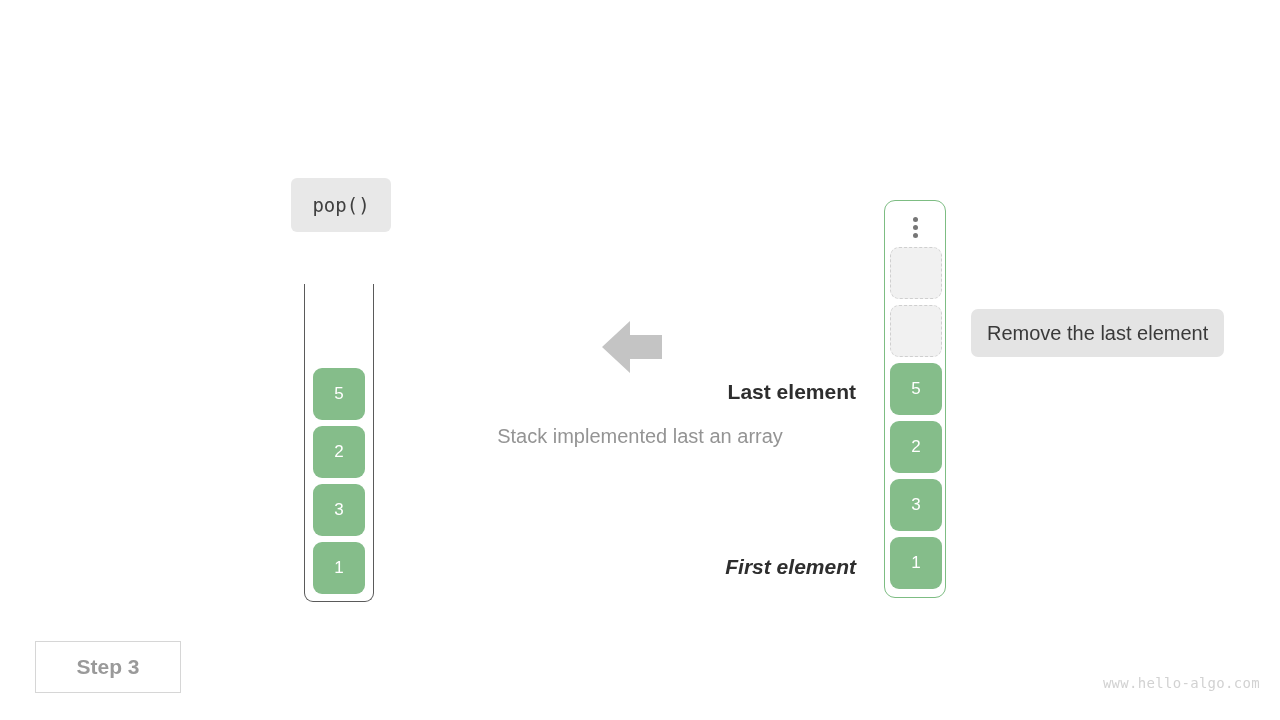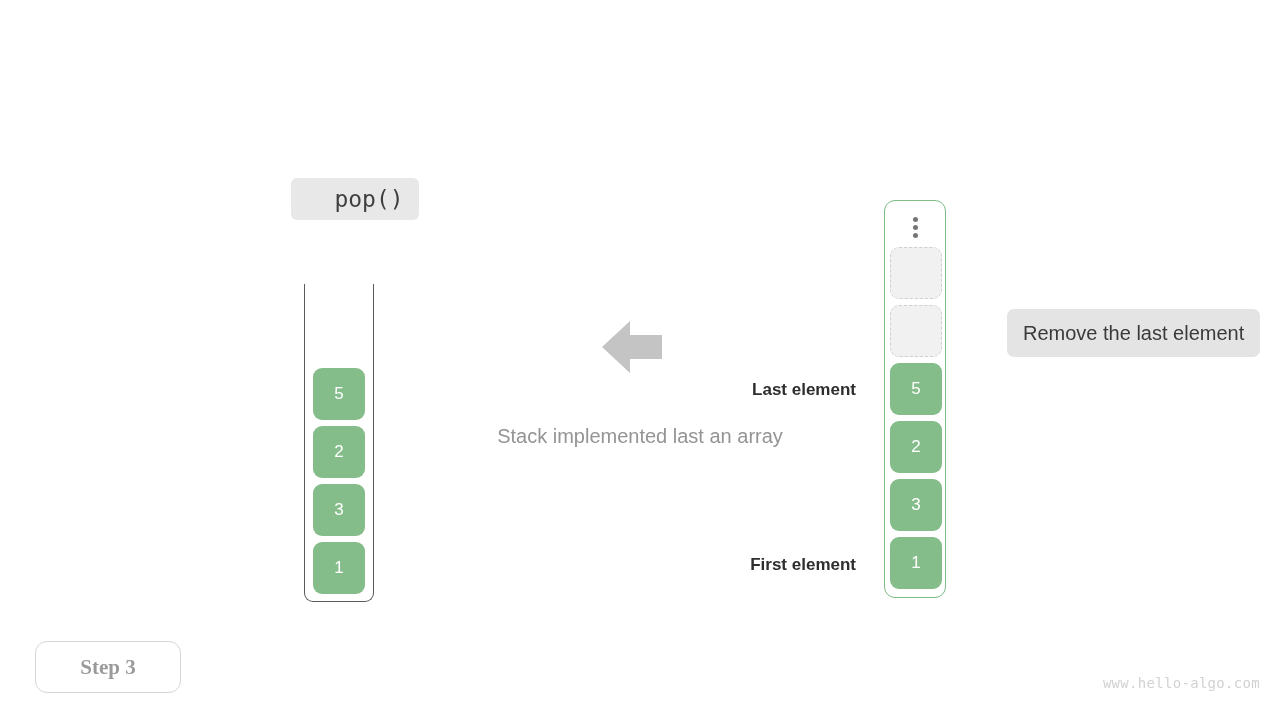--- a/index.html
+++ b/index.html
@@ -15,31 +15,30 @@
     font-family: "Liberation Sans", sans-serif;
     -webkit-font-smoothing: antialiased;
   }
 
   
   #op-label {
     position: absolute;
     left: 291px;
     top: 178px;
     width: 100px;
-    height: 42px;
+    height: 54px;
     background: #e8e8e8;
     border-radius: 6px;
     display: flex;
     align-items: center;
     justify-content: center;
     font-family: "DejaVu Sans Mono", "Liberation Mono", monospace;
-    font-size: 23px;
+    font-size: 19px;
     color: #3f3f3f;
     letter-spacing: 0px;
-    padding-left: 28px;
   }
 
   
   #left-stack {
     position: absolute;
     left: 304px;
     top: 284px;
     width: 70px;
     height: 318px;
   }
@@ -99,33 +98,34 @@
     width: 1280px;
     text-align: center;
     font-size: 20px;
     color: #949494;
   }
   
 
   
   .annot {
     position: absolute;
-    font-size: 17px;
+    font-size: 21px;
     font-weight: bold;
     color: #2e2e2e;
     white-space: nowrap;
     text-align: right;
   }
   #annot-last {
     right: 424px;
     top: 380px;
   }
   #annot-first {
     right: 424px;
     top: 555px;
+    font-style: italic;
   }
 
   
   #right-stack {
     position: absolute;
     left: 884px;
     top: 200px;
     width: 62px;
     height: 398px;
     box-sizing: border-box;
@@ -177,38 +177,37 @@
     top: 309px;
     height: 48px;
     padding: 0 16px;
     background: #e4e4e4;
     border-radius: 7px;
     display: flex;
     align-items: center;
     font-size: 20px;
     color: #3a3a3a;
     white-space: nowrap;
-    margin-left: 36px;
   }
 
   
   #step-badge {
     position: absolute;
     left: 35px;
     top: 641px;
     width: 146px;
     height: 52px;
     box-sizing: border-box;
     border: 1.4px solid #d6d6d6;
-    border-radius: 12px;
+    border-radius: 0;
     background: #ffffff;
     display: flex;
     align-items: center;
     justify-content: center;
-    font-family: Liberation Serif, serif;
+    font-family: Liberation Sans, sans-serif;
     font-size: 21px;
     font-weight: bold;
     color: #9a9a9a;
   }
 
   
   #watermark {
     position: absolute;
     right: 20px;
     top: 675px;

